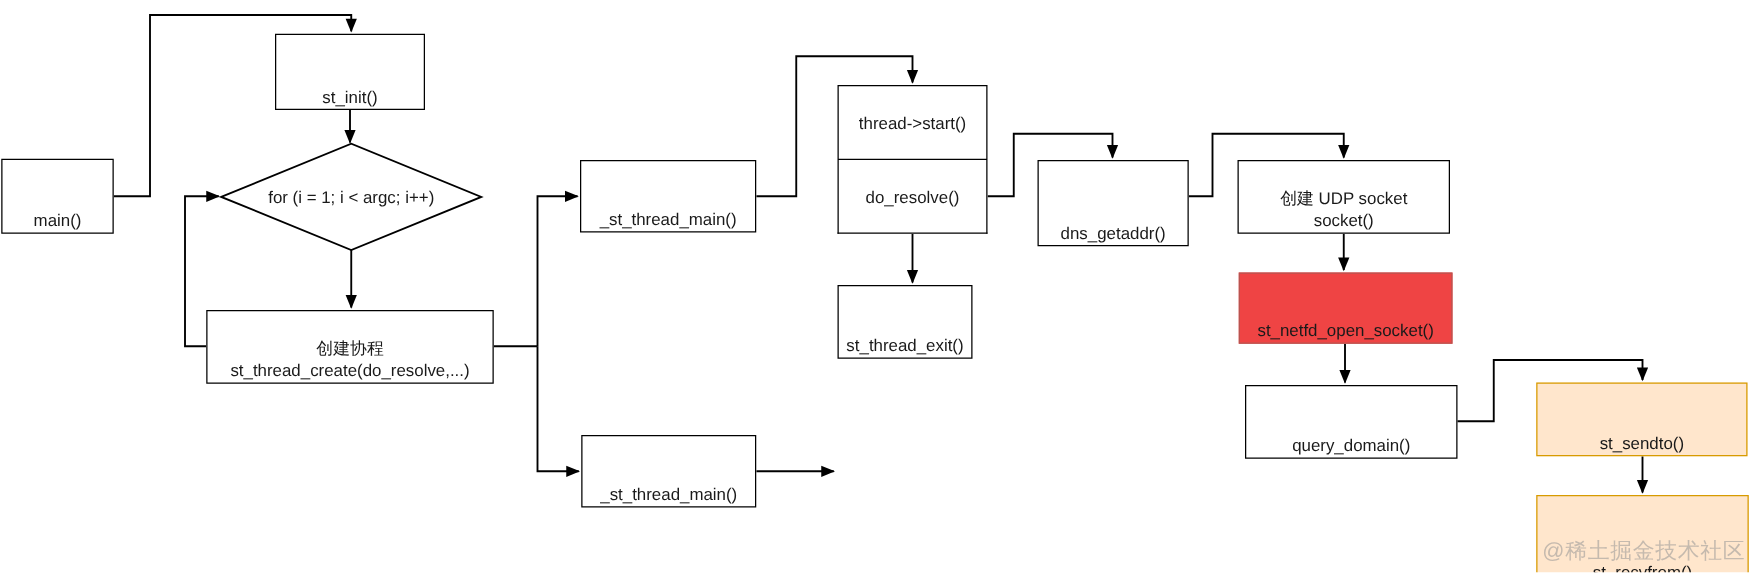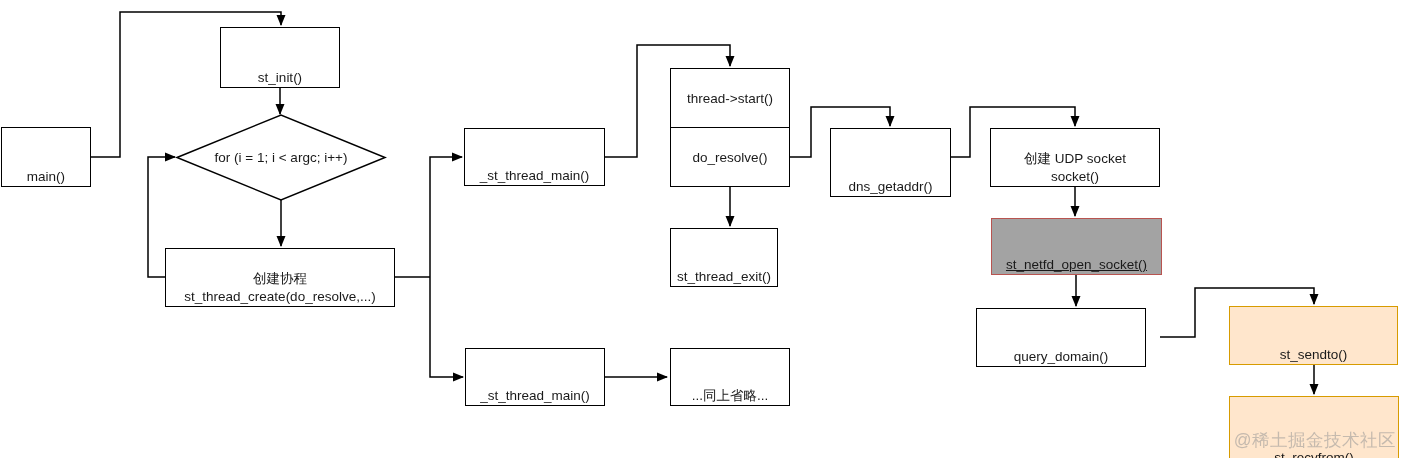--- a/index.html
+++ b/index.html
@@ -20,21 +20,21 @@
     border: 1.5px solid #000000;
     display: flex;
     flex-direction: column;
     align-items: center;
     justify-content: flex-end;
     text-align: center;
     font-size: 13.5px;
     line-height: 1.35;
     white-space: nowrap;
   }
-  .node.red    { background: #a3a3a3; border-color: #b85450; text-decoration: underline; }
+  .node.red    { background: #ef4444; border-color: #b85450; }
   .node.orange { background: #ffe6cc; border-color: #d79b00; }
   .diamond-label {
     position: absolute;
     display: flex;
     align-items: center;
     justify-content: center;
     text-align: center;
     font-size: 13.5px;
     white-space: nowrap;
   }
@@ -125,38 +125,35 @@
   </div>
 
   <div class="node" style="left:670px; top:228px; width:108px; height:59px;">
     <span>st_thread_exit()</span>
   </div>
 
   <div class="node" style="left:465px; top:348px; width:140px; height:58px;">
     <span>_st_thread_main()</span>
   </div>
 
-  <div class="node" style="left:670px; top:348px; width:120px; height:58px;">
-    <span>...同上省略...</span>
-  </div>
 
   <div class="node" style="left:830px; top:128px; width:121px; height:69px;">
     <span>dns_getaddr()</span>
   </div>
 
   <div class="node" style="left:990px; top:128px; width:170px; height:59px;">
     <span>创建 UDP socket</span>
     <span>socket()</span>
   </div>
 
   <div class="node red" style="left:991px; top:218px; width:171px; height:57px;">
     <span>st_netfd_open_socket()</span>
   </div>
 
-  <div class="node" style="left:976px; top:308px; width:170px; height:59px;">
+  <div class="node" style="left:996px; top:308px; width:170px; height:59px;">
     <span>query_domain()</span>
   </div>
 
   <div class="node orange" style="left:1229px; top:306px; width:169px; height:59px;">
     <span>st_sendto()</span>
   </div>
 
   <div class="node orange" style="left:1229px; top:396px; width:170px; height:72px;">
     <span>st_recvfrom()</span>
   </div>

